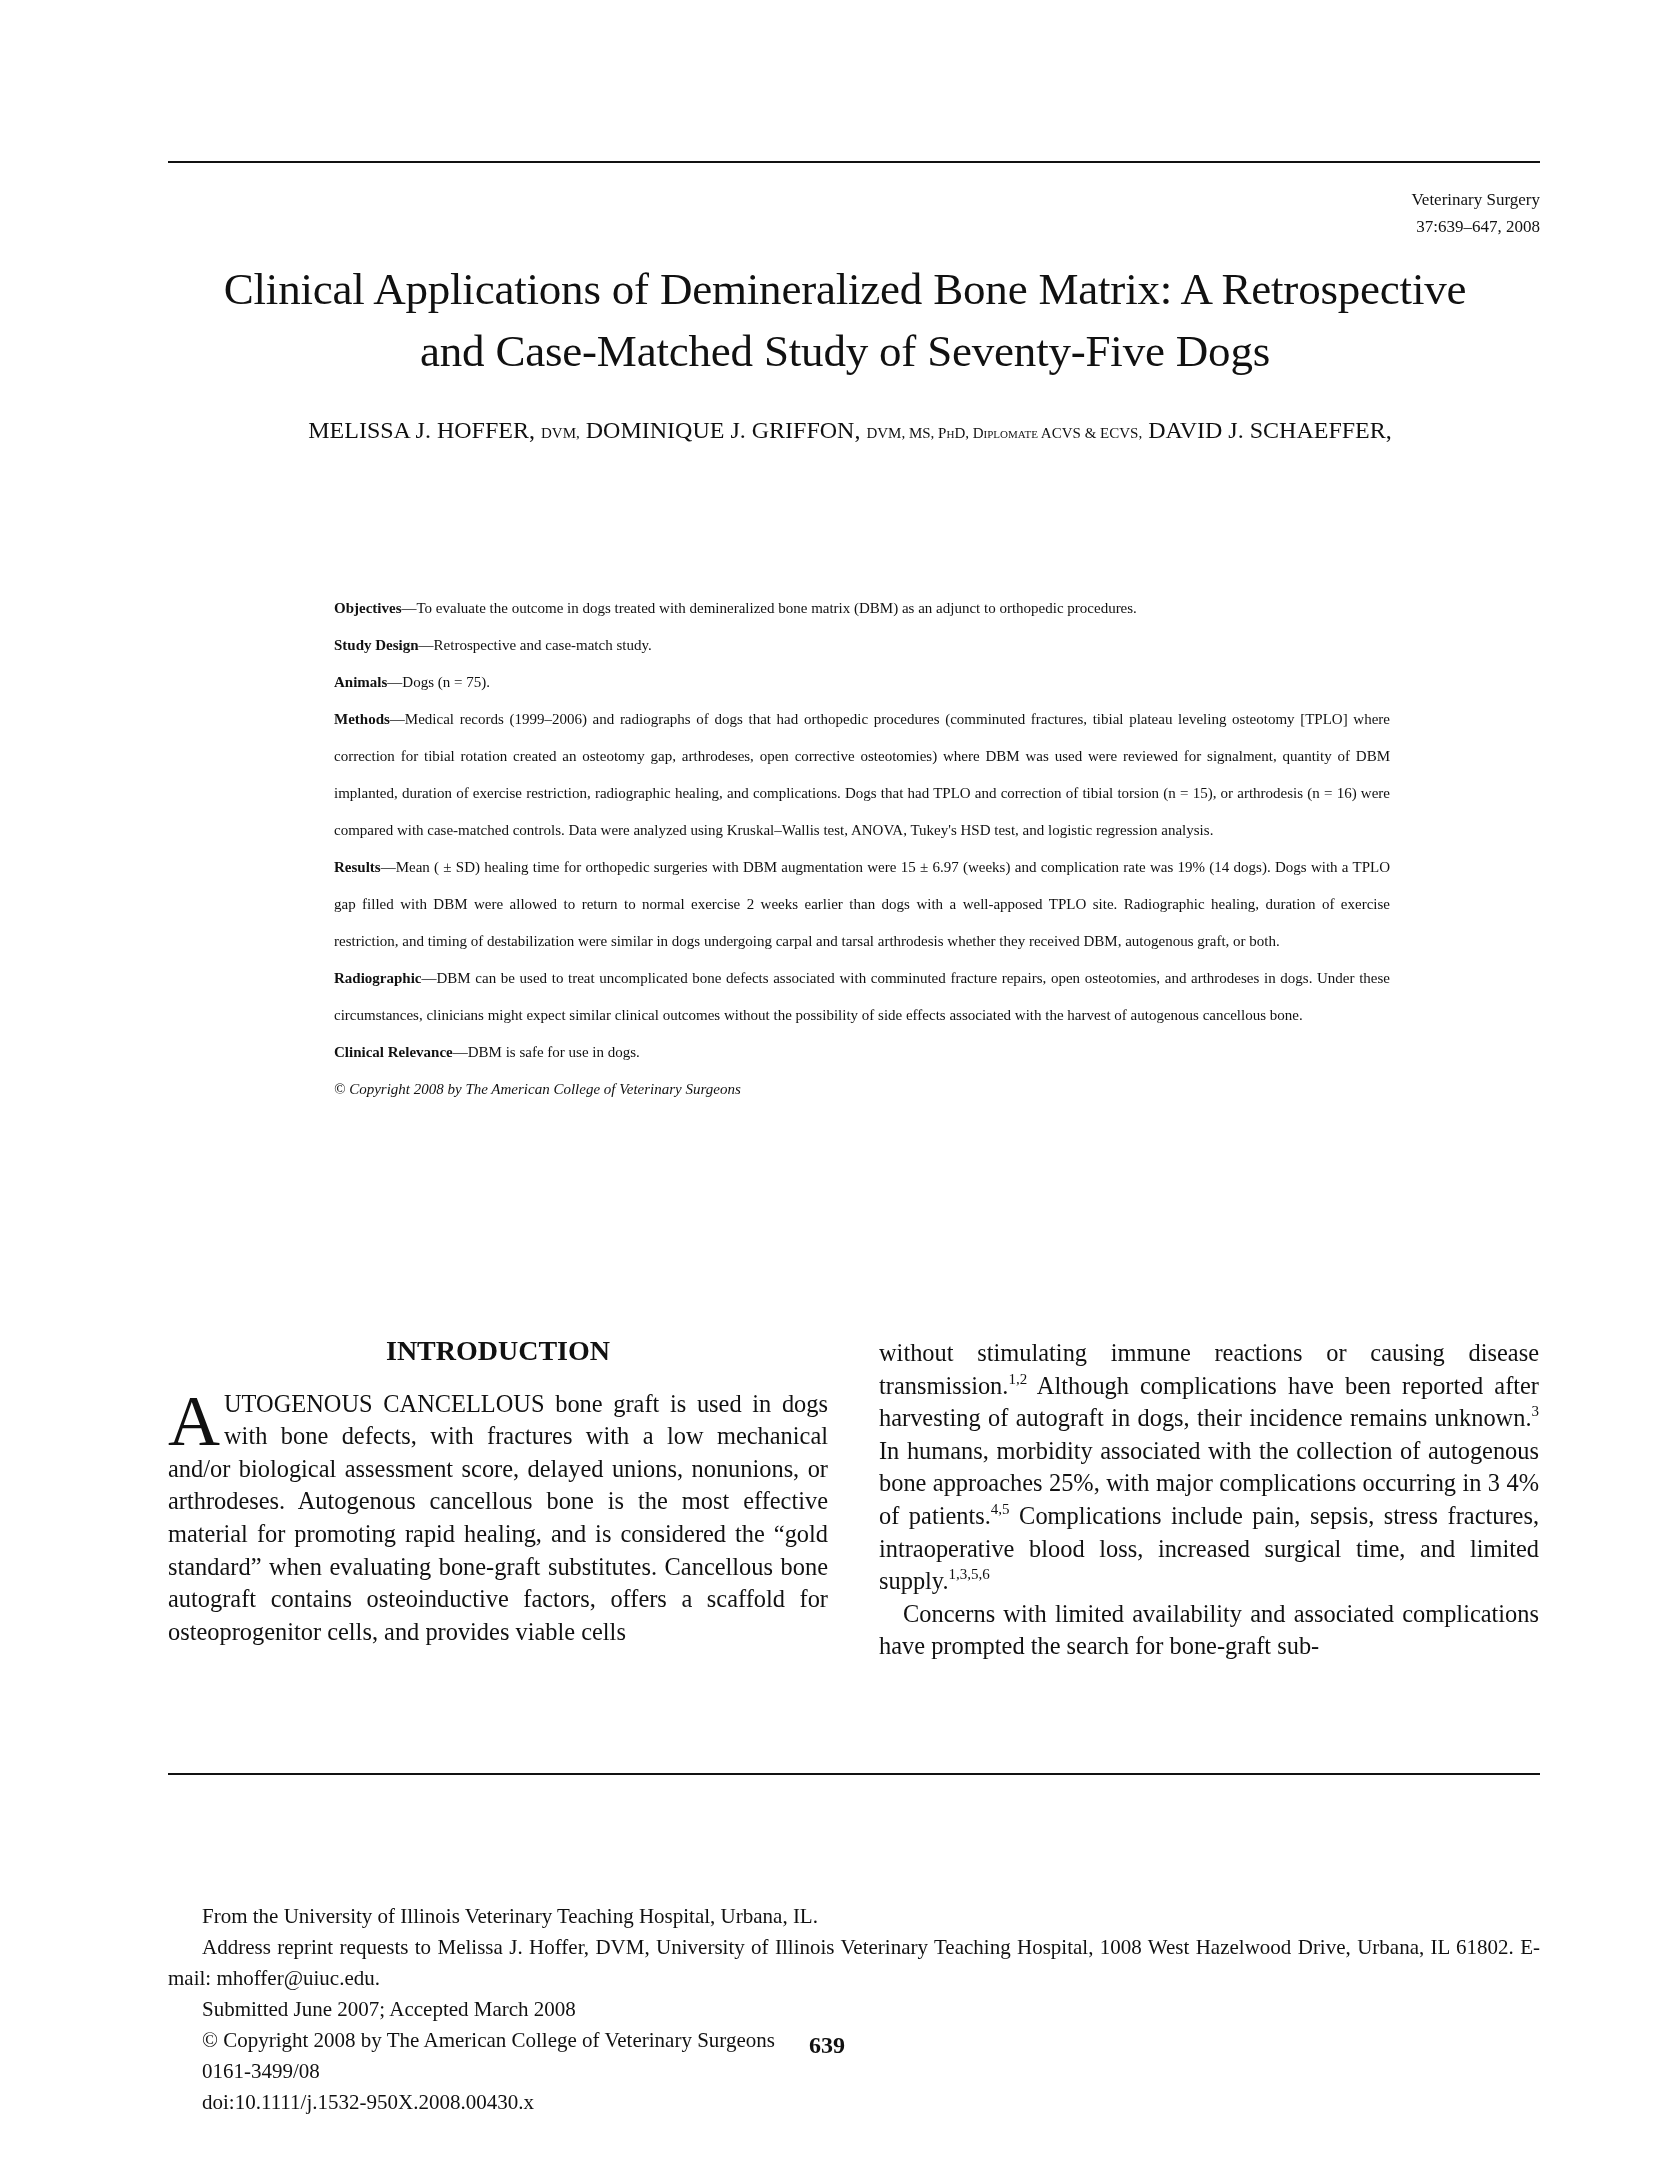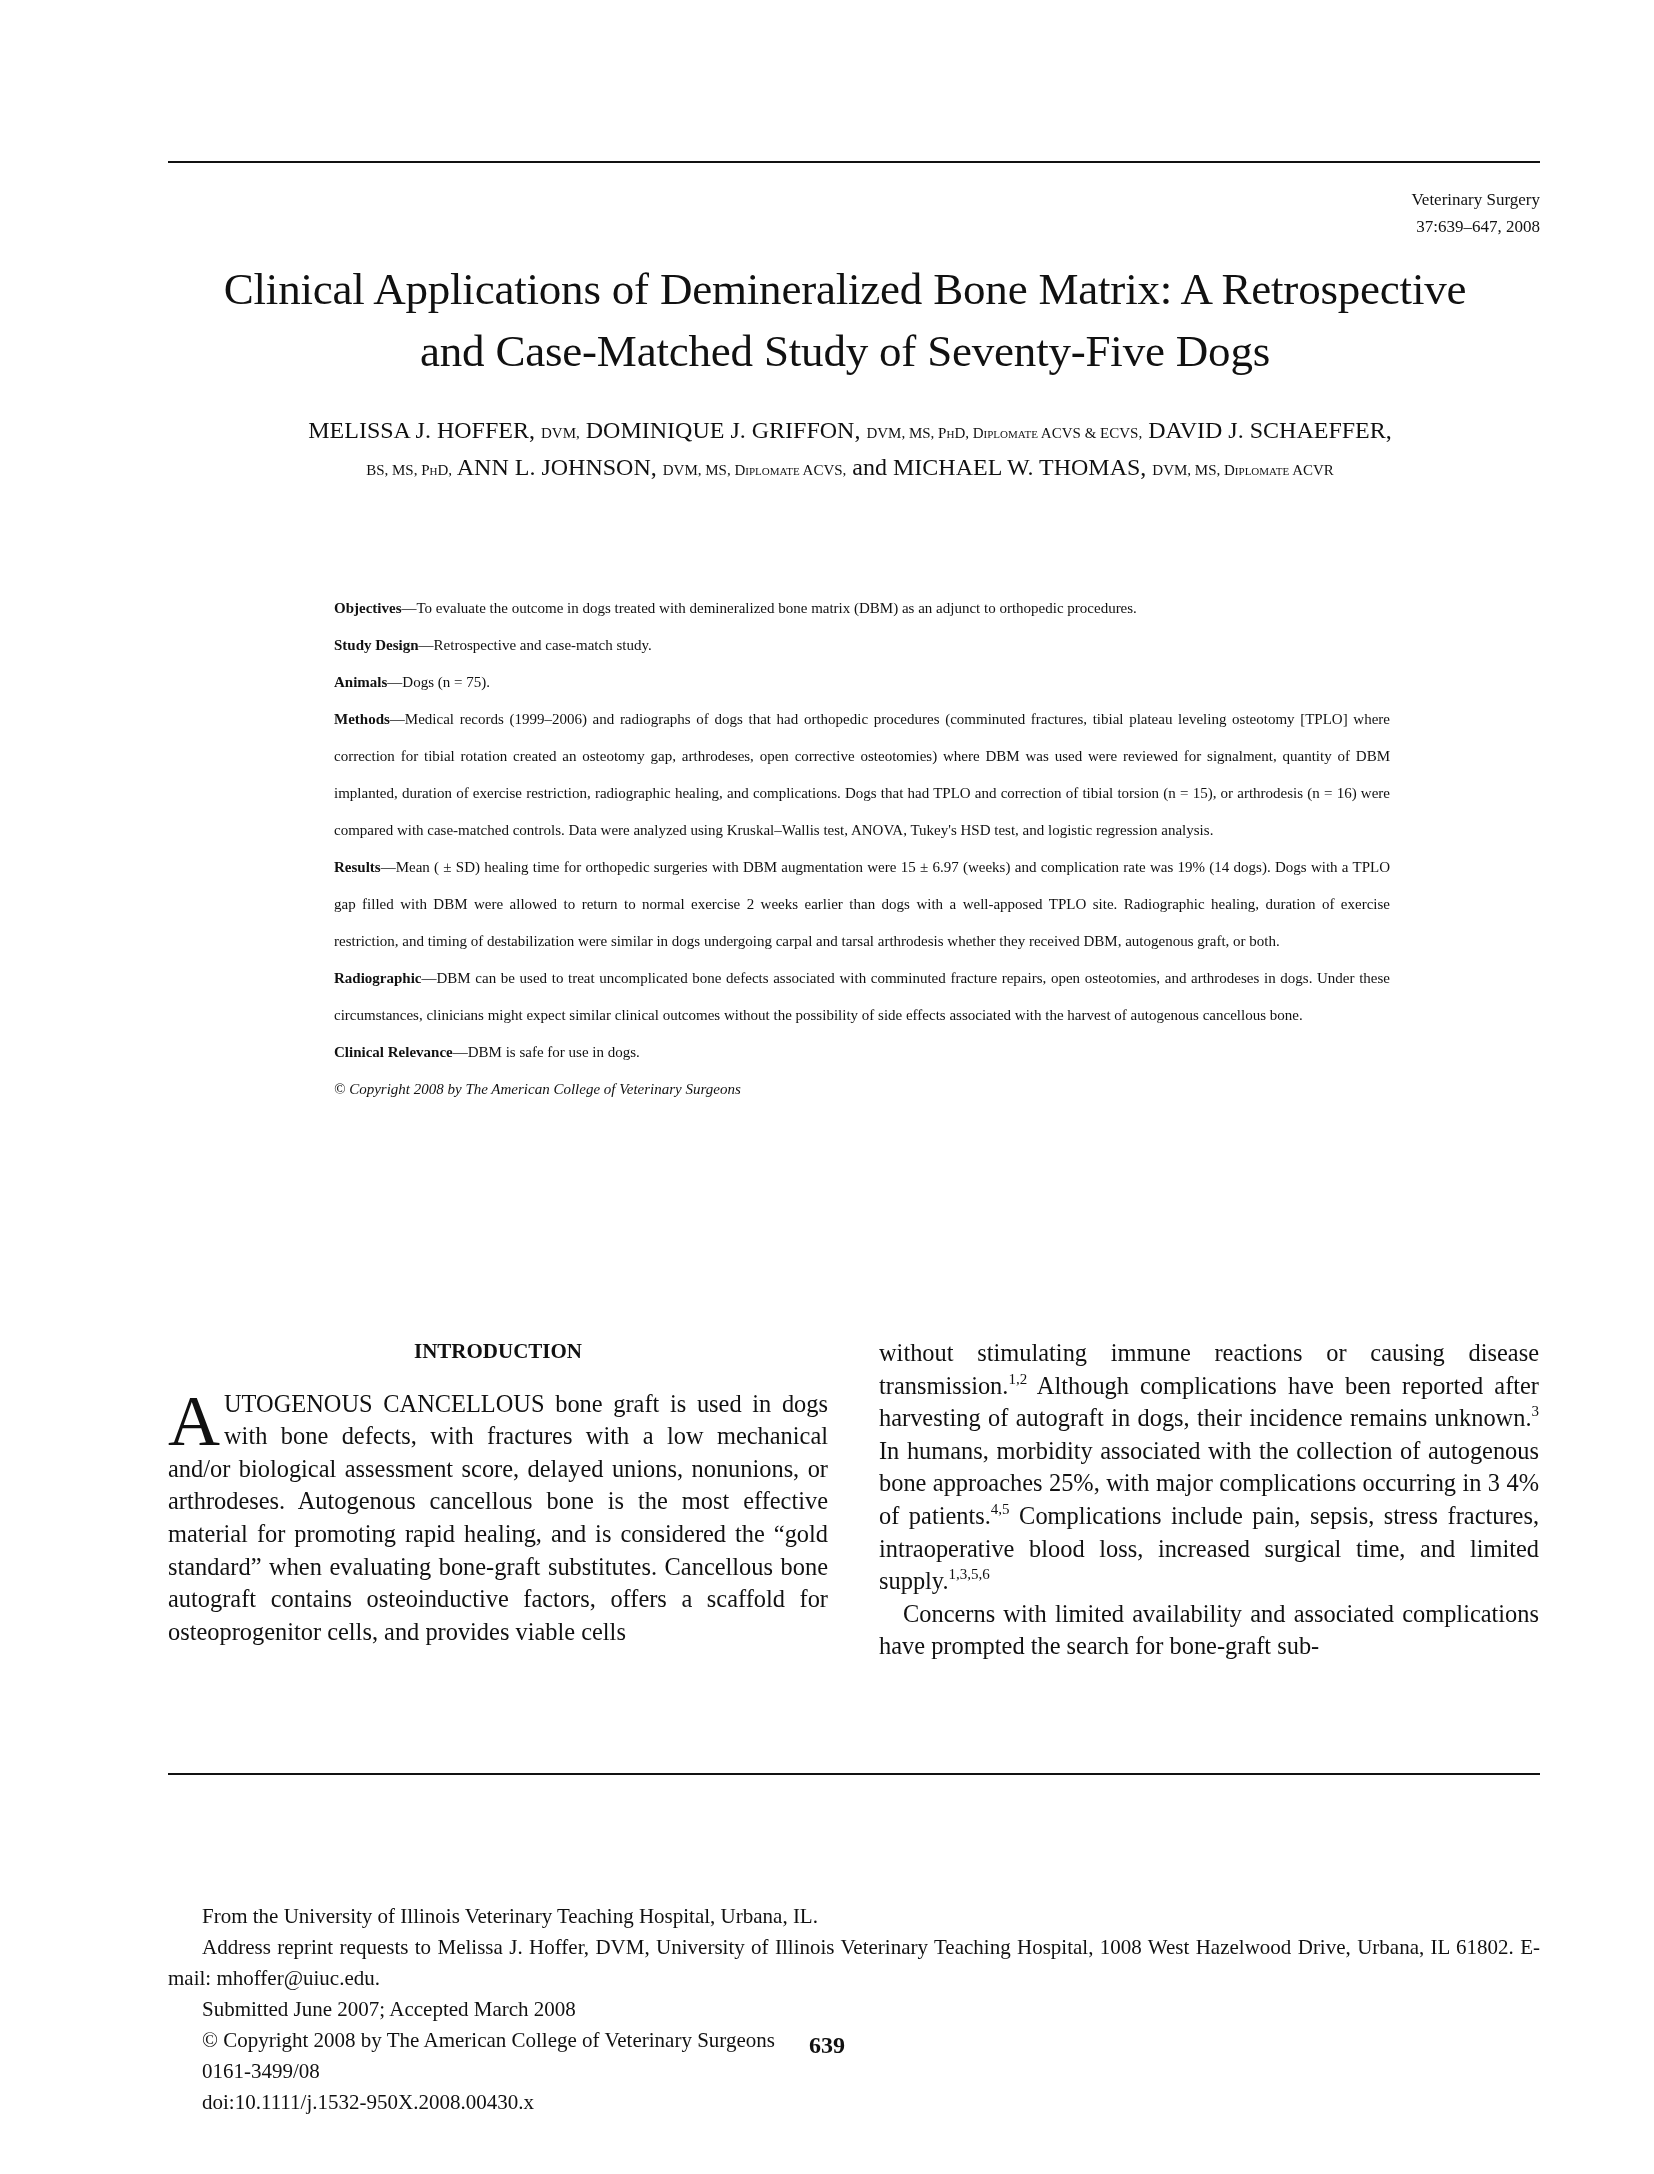--- a/index.html
+++ b/index.html
@@ -14,21 +14,21 @@
   #authors { left: 160px; width: 1380px; top: 413px; text-align: center; font-size: 24px; line-height: 34px; }
   #authors .cred { font-size: 15px; font-variant: small-caps; }
   #abstract { left: 334px; width: 1056px; top: 590px; font-size: 15px; line-height: 37px; text-align: justify; }
   #abstract p { margin: 0; }
   #abstract b { font-weight: bold; }
   #abstract .copy { font-style: italic; }
   .col { position: absolute; width: 660px; font-size: 24.4px; line-height: 32.6px; text-align: justify; hyphens: manual; }
   .col p { margin: 0; }
   #col-left { left: 168px; top: 1335px; }
   #col-right { left: 879px; top: 1337px; }
-  #intro-heading { text-align: center; font-weight: bold; font-size: 21px; margin-bottom: 20px !important; }
+  #intro-heading { text-align: center; font-weight: bold; font-size: 28px; margin-bottom: 20px !important; }
   .dropcap { float: left; font-size: 72px; line-height: 58px; margin: 4px 4px 0 0; }
   .indent { text-indent: 24px; }
   sup { font-size: 15px; line-height: 0; vertical-align: 10px; }
   #footnotes { left: 168px; width: 1372px; top: 1901px; font-size: 21px; line-height: 31px; text-align: justify; }
   #footnotes p { margin: 0; text-indent: 34px; }
   #page-number { left: 0; width: 1654px; top: 2032px; text-align: center; font-size: 24px; font-weight: bold; }
 </style>
 </head>
 <body>
 
@@ -44,27 +44,20 @@
   <div>and Case-Matched Study of Seventy-Five Dogs</div>
 </div>
 
 <div id="authors" class="abs">
   <div>
     <span>MELISSA J. HOFFER,</span>
     <span class="cred">DVM,</span>
     <span>DOMINIQUE J. GRIFFON,</span>
     <span class="cred">DVM, MS, PhD, Diplomate ACVS &amp; ECVS,</span>
     <span>DAVID J. SCHAEFFER,</span>
-  </div>
-  <div>
-    <span class="cred">BS, MS, PhD,</span>
-    <span>ANN L. JOHNSON,</span>
-    <span class="cred">DVM, MS, Diplomate ACVS,</span>
-    <span>and MICHAEL W. THOMAS,</span>
-    <span class="cred">DVM, MS, Diplomate ACVR</span>
   </div>
 </div>
 
 <div id="abstract" class="abs">
   <p><b>Objectives</b><span>—To evaluate the outcome in dogs treated with demineralized bone matrix (DBM) as an adjunct to orthopedic procedures.</span></p>
   <p><b>Study Design</b><span>—Retrospective and case-match study.</span></p>
   <p><b>Animals</b><span>—Dogs (n = 75).</span></p>
   <p><b>Methods</b><span>—Medical records (1999–2006) and radiographs of dogs that had orthopedic procedures (comminuted fractures, tibial plateau leveling osteotomy [TPLO] where correction for tibial rotation created an osteotomy gap, arthrodeses, open corrective osteotomies) where DBM was used were reviewed for signalment, quantity of DBM implanted, duration of exercise restriction, radiographic healing, and complications. Dogs that had TPLO and correction of tibial torsion (n = 15), or arthrodesis (n = 16) were compared with case-matched controls. Data were analyzed using Kruskal–Wallis test, ANOVA, Tukey's HSD test, and logistic regression analysis.</span></p>
   <p><b>Results</b><span>—Mean ( ± SD) healing time for orthopedic surgeries with DBM augmentation were 15 ± 6.97 (weeks) and complication rate was 19% (14 dogs). Dogs with a TPLO gap filled with DBM were allowed to return to normal exercise 2 weeks earlier than dogs with a well-apposed TPLO site. Radiographic healing, duration of exercise restriction, and timing of destabilization were similar in dogs undergoing carpal and tarsal arthrodesis whether they received DBM, autogenous graft, or both.</span></p>
   <p><b>Radiographic</b><span>—DBM can be used to treat uncomplicated bone defects associated with comminuted fracture repairs, open osteotomies, and arthrodeses in dogs. Under these circumstances, clinicians might expect similar clinical outcomes without the possibility of side effects associated with the harvest of autogenous cancellous bone.</span></p>

